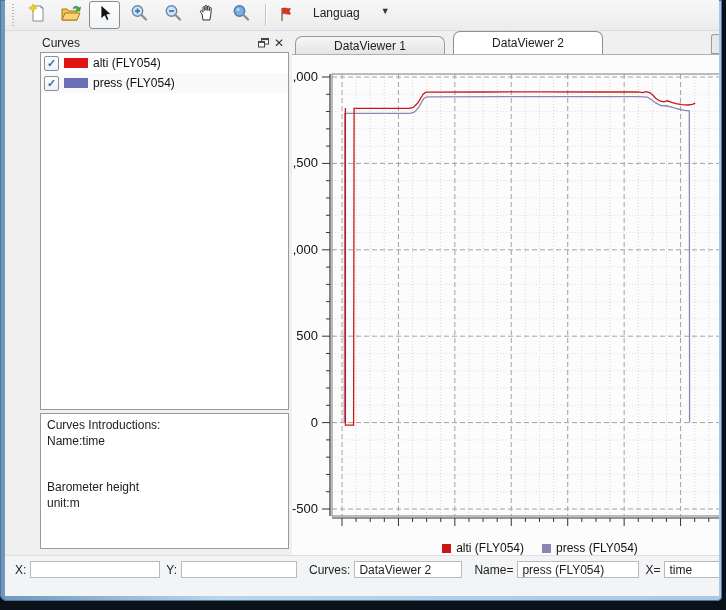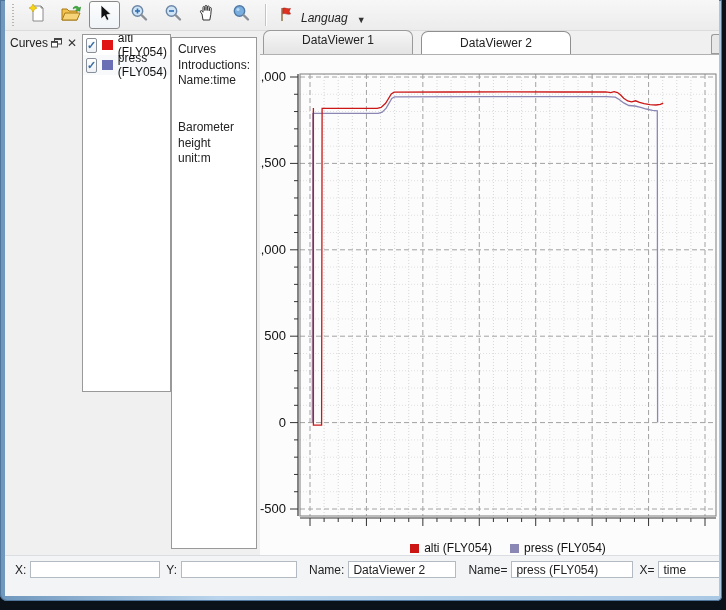--- a/index.html
+++ b/index.html
@@ -14,44 +14,44 @@
   
   .toolbar{height:31px;display:flex;align-items:center;background:linear-gradient(#f7f7f7,#ececec);
     border-bottom:1px solid #dcdcdc;padding:0 4px;box-sizing:border-box;}
   .grip-v{width:5px;height:22px;margin:0 5px 0 2px;
     background-image:repeating-linear-gradient(to bottom,#b6b6b6 0 1px,transparent 1px 3px);
     background-size:2px 100%;background-repeat:no-repeat;background-position:1px 0;}
   .tbtn{width:29px;height:26px;display:flex;align-items:center;justify-content:center;
     border:1px solid transparent;border-radius:3px;margin-right:3px;}
   .tbtn.active{border:1px solid #8a8a8a;background:linear-gradient(#fdfdfd,#f0f4f8);}
   .tsep{width:1px;height:22px;background:#c4c4c4;border-right:1px solid #fff;margin:0 6px;}
-  .lang-btn{display:flex;align-items:flex-end;gap:8px;padding:3px 6px;border-radius:3px;font-size:12px;color:#222;font-style:italic;}
+  .lang-btn{display:flex;align-items:flex-start;gap:20px;padding:3px 6px;border-radius:3px;font-size:12px;color:#222;}
   .caret{font-size:9px;color:#333;margin-left:1px;}
 
   
   .main{display:flex;height:524px;}
-  .dock{width:255px;box-sizing:border-box;padding:3px 3px 6px 3px;display:flex;}
+  .dock{width:255px;box-sizing:border-box;padding:3px 3px 6px 3px;display:flex;flex-direction:column;margin-left:32px;}
   .dock-title{height:18px;display:flex;align-items:center;font-size:12px;color:#222;padding:0 2px;}
   .dock-title .dt-label{flex:1;}
   .dock-btn{width:16px;height:14px;display:flex;align-items:center;justify-content:center;color:#333;}
   .curve-list{background:#fff;border:1px solid #999;height:356px;overflow:hidden;}
   .curve-row{display:flex;align-items:center;gap:5px;height:18px;padding:1px 3px;font-size:12px;color:#111;}
   .curve-row:nth-child(2){background:#f7f9fb;}
   .cbx{width:13px;height:13px;border:1px solid #8a9099;border-radius:2px;
     background:linear-gradient(#fff,#eef1f4);display:flex;align-items:center;justify-content:center;
     font-size:11px;line-height:11px;color:#3c6ea5;font-weight:bold;}
   .swatch{width:24px;height:10px;}
   .curve-info{background:#fff;border:1px solid #999;margin-top:3px;flex:1;
     font-size:12px;color:#222;padding:4px 6px;white-space:pre-line;line-height:1.3;}
 
   
   .viewer{flex:1;display:flex;flex-direction:column;position:relative;}
   .tabbar{height:23px;display:flex;align-items:flex-end;padding-left:3px;position:relative;z-index:2;}
   .tab{width:150px;text-align:center;font-size:12px;color:#222;box-sizing:border-box;}
-  .tab.inactive{height:24px;line-height:19px;background:linear-gradient(#f6f6f6,#e4e4e4);
+  .tab.inactive{height:18px;line-height:19px;background:linear-gradient(#f6f6f6,#e4e4e4);
     border:1px solid #9a9a9a;border-bottom:none;border-radius:7px 7px 0 0;margin-right:8px;}
   .tab.active{height:23px;line-height:22px;background:#fff;border:1px solid #8f8f8f;border-bottom:none;
     border-radius:7px 7px 0 0;position:relative;z-index:3;}
   .tab-scroll{position:absolute;right:0;bottom:0;width:7px;height:18px;background:#e8e8e8;
     border:1px solid #9a9a9a;border-right:none;border-radius:3px 0 0 0;}
   .tab-page{flex:1;background:#fcfcfc;border-top:1px solid #b0b0b0;position:relative;overflow:hidden;z-index:1;}
   #chart-svg{position:absolute;left:0;top:0;}
   #chart-svg text{font-family:"Liberation Sans",sans-serif;}
   .legend{position:absolute;left:40px;top:486px;width:416px;display:flex;justify-content:center;gap:18px;
     font-size:12px;color:#111;align-items:center;}
@@ -354,21 +354,21 @@
       <div class="sfield">
         <span>X:</span>
         <input style="width: 120px;">
       </div>
       <div class="sfield">
         <span>Y:</span>
         <input style="width: 106px;">
       </div>
       <div class="sgrip"></div>
       <div class="sfield">
-        <span>Name:</span>
+        <span>Curves:</span>
         <input style="width: 98px;" value="DataViewer 2">
       </div>
       <div class="sgrip"></div>
       <div class="sfield">
         <span>Name=</span>
         <input style="width: 112px;" value="press (FLY054)">
       </div>
       <div class="sfield">
         <span>X=</span>
         <input style="width: 74px;" value="time">

